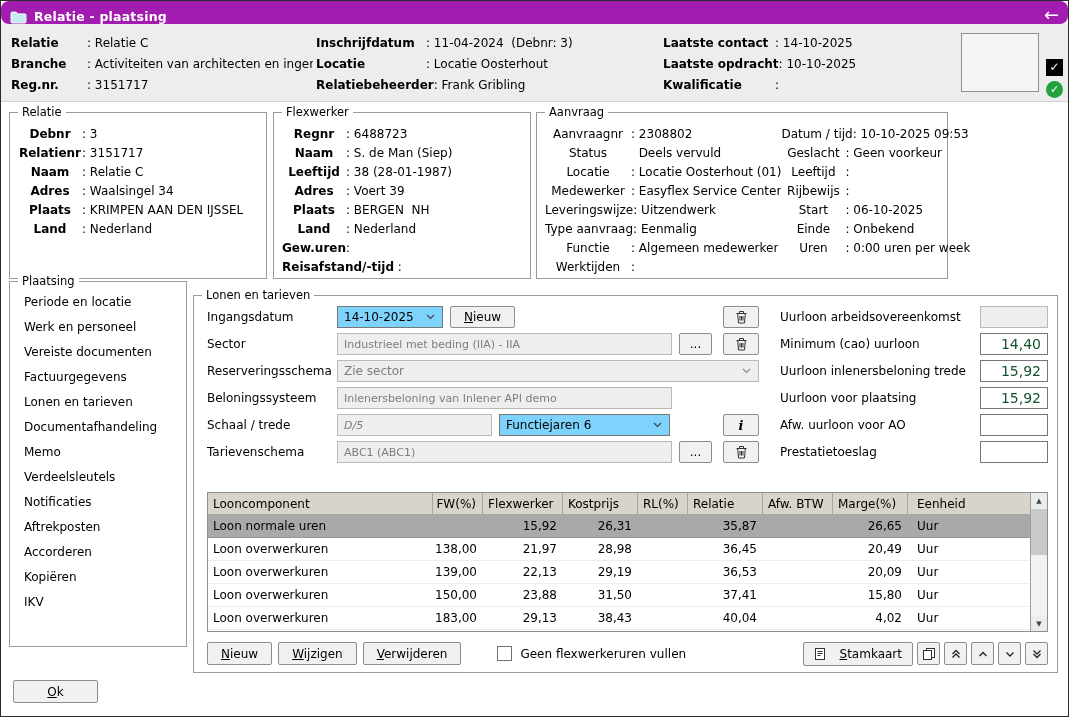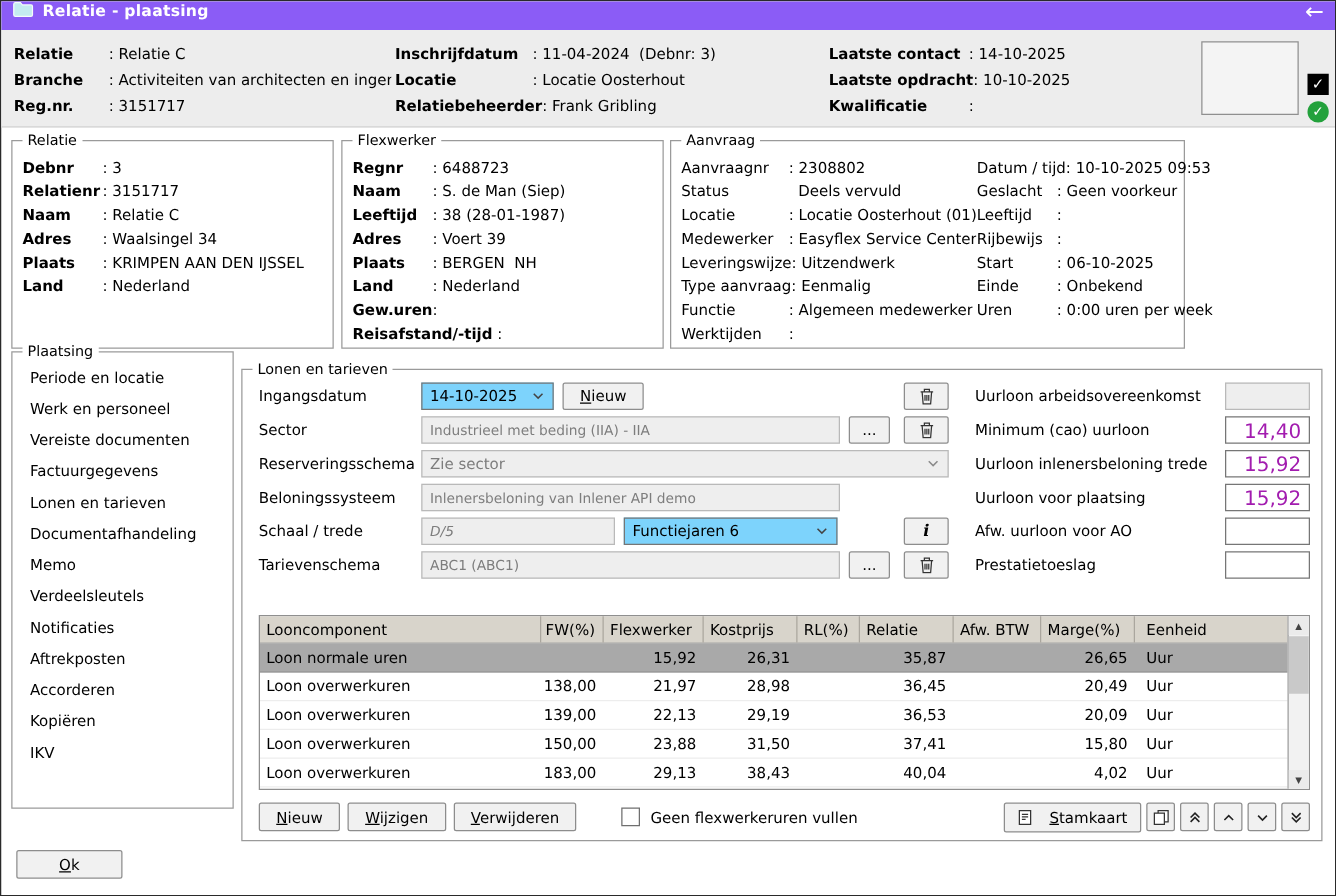--- a/index.html
+++ b/index.html
@@ -1,39 +1,39 @@
 <!DOCTYPE html>
 <html><head>
 <meta charset="utf-8">
 <style>
   *{box-sizing:border-box;margin:0;padding:0;}
   body{font-family:"DejaVu Sans","Liberation Sans",sans-serif;font-size:12px;color:#000;background:#fff;width:1069px;height:717px;}
   .window{position:relative;width:1069px;height:717px;background:#fff;border:1px solid #2a2a2a;overflow:hidden;}
 
-  .titlebar{position:absolute;left:0;top:0;width:100%;height:23px;background:#8b5cf6;display:flex;align-items:flex-start;gap:7px;padding:0 9px;}
+  .titlebar{position:absolute;left:0;top:0;width:100%;height:23px;background:#a21caf;display:flex;align-items:flex-end;gap:7px;padding:0 9px;border-radius:8px;}
   .titlebar .title{color:#fff;font-weight:bold;font-size:12.5px;letter-spacing:.2px;}
   .back-arrow{margin-left:auto;color:#fff;font-size:18px;line-height:18px;cursor:pointer;}
 
   .header{position:absolute;left:0;top:23px;width:100%;height:78px;background:#ededed;border-bottom:1px solid #d2d2d2;}
   .hcol{position:absolute;top:8px;}
   .hrow{display:flex;height:21px;align-items:center;}
   .hlbl{font-weight:bold;white-space:pre;flex:0 0 auto;}
   .hval{white-space:pre;overflow:hidden;}
   .hc1{left:10px;width:302px;} .hc1 .hlbl{flex-basis:76px;}
   .hc2{left:315px;width:332px;} .hc2 .hlbl{flex-basis:110px;}
   .hc3{left:662px;width:292px;} .hc3 .hlbl{flex-basis:112px;}
   .photo{position:absolute;left:960px;top:9px;width:78px;height:59px;background:#f4f4f4;border:1px solid #8f8f8f;}
   .blackcheck{position:absolute;left:1045px;top:35px;width:17px;height:17px;background:#000;color:#fff;font-size:12px;line-height:17px;text-align:center;cursor:pointer;}
   .greencheck{position:absolute;left:1045px;top:57px;width:17px;height:17px;border-radius:50%;background:#23a13c;color:#fff;font-size:11px;line-height:17px;text-align:center;}
 
   .fs{position:absolute;border:1px solid #9a9a9a;background:#fff;}
   .fs>.legend{position:absolute;top:-8px;left:8px;background:#fff;padding:0 4px;font-size:11.5px;line-height:15px;white-space:nowrap;}
   .fs-pad{padding:12px 8px 0;}
   .frow{display:flex;line-height:19px;}
-  .flbl{font-weight:bold;flex:0 0 64px;white-space:pre;}
+  .flbl{font-weight:bold;flex:0 0 64px;white-space:pre;text-align:center;}
   .fval{white-space:pre;overflow:hidden;}
   .aanvraag-content{display:flex;padding:12px 8px 0;}
   .acol{width:294px;}
   .acol .flbl{font-weight:normal;flex:0 0 86px;}
   .acol2 .flbl{font-weight:normal;flex:0 0 64px;}
 
   .side-item{height:25px;line-height:25px;padding-left:14px;cursor:pointer;white-space:nowrap;}
 
   .btn{display:inline-flex;align-items:center;justify-content:center;height:22px;background:#f1f1f1;border:1px solid #8d8d8d;border-radius:2px;font:inherit;font-size:12px;padding:0 13px;cursor:pointer;color:#000;}
   .btn-label{display:inline-block;}
@@ -48,21 +48,21 @@
   .combo .cval{white-space:nowrap;overflow:hidden;}
   .combo.disabled{background:#eee;border-color:#b9b9b9;color:#7d7d7d;cursor:default;}
   .tinput{position:absolute;top:0;height:22px;border:1px solid #767676;background:#fff;font:inherit;font-size:11px;padding:0 6px;color:#000;}
   .tinput.disabled{background:#eee;border-color:#b9b9b9;color:#7d7d7d;}
   .italic{font-style:italic;}
   .abs-btn{position:absolute;top:0;}
 
   .rates{position:absolute;left:586px;top:10px;width:268px;}
   .raterow{display:flex;align-items:center;height:22px;margin-bottom:5px;}
   .ratelbl{flex:1;white-space:nowrap;overflow:hidden;}
-  .rateinput{width:68px;height:22px;border:1px solid #767676;background:#fff;font:inherit;font-size:16px;text-align:right;padding:0 6px;color:#a21caf;}
+  .rateinput{width:68px;height:22px;border:1px solid #767676;background:#fff;font:inherit;font-size:14px;text-align:right;padding:0 6px;color:#14532d;}
   .rateinput.disabled{background:#eee;border-color:#b9b9b9;}
 
   .grid{position:absolute;left:13px;top:196px;width:841px;height:140px;border:1px solid #8f8f8f;background:#fff;}
   .ghead{display:flex;width:823px;height:22px;background:#d8d4cb;border-bottom:1px solid #a6a6a6;}
   .ghead .gc{border-right:1px solid #aaa69e;}
   .grow{display:flex;width:823px;height:23px;border-bottom:1px solid #ededed;cursor:pointer;}
   .grow.sel{background:#a9a9a9;border-bottom-color:#979797;}
   .gc{display:flex;align-items:center;padding-left:5px;overflow:hidden;white-space:nowrap;}
   .gc.num{justify-content:flex-end;padding-right:6px;padding-left:0;}
   .c0{width:225px;} .c1{width:50px;} .c2{width:80px;} .c3{width:75px;} .c4{width:50px;}

